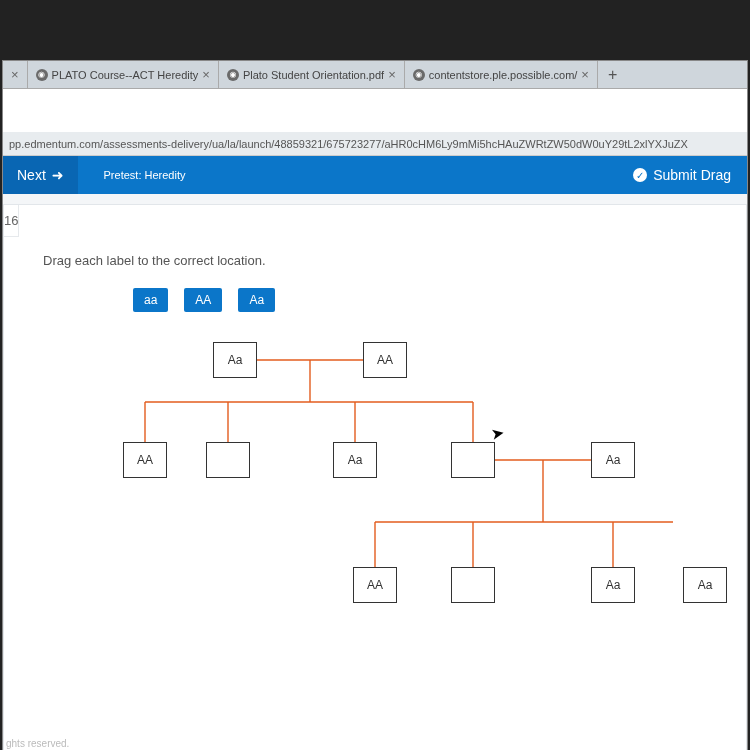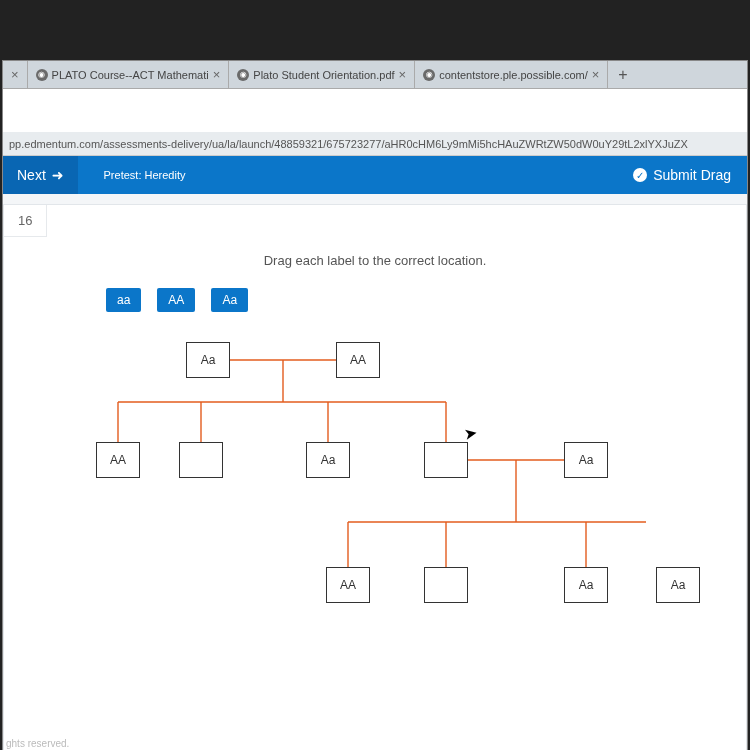--- a/index.html
+++ b/index.html
@@ -109,27 +109,27 @@
       height: calc(100% - 90px);
     }
     .question-card {
       background: #fff;
       border: 1px solid #e2e6ea;
       margin: 0;
       height: 100%;
     }
     .q-number {
       border-bottom: 1px solid #e6e9ec;
-      padding: 8px 14px;
+      padding: 8px 0;
       font-size: 13px;
       color: #666;
       display: inline-block;
       border-right: 1px solid #e6e9ec;
     }
-    .q-body { padding: 16px 12px; text-align: center; }
+    .q-body { padding: 16px 39px; }
     .q-text { font-size: 13px; color: #555; margin-bottom: 14px; }
     .drag-labels {
       display: flex;
       gap: 16px;
       padding: 6px 0 0 90px;
       margin-bottom: 20px;
     }
     .drag-chip {
       background: #0b76c9;
       color: #fff;
@@ -186,21 +186,21 @@
 
 <div class="monitor-frame">
   <div class="browser-window">
 
     <div class="tab-bar">
       <div class="tab">
         <span class="tab-close">×</span>
       </div>
       <div class="tab">
         <span class="tab-icon">◉</span>
-        <span>PLATO Course--ACT Mathemati</span>
+        <span>PLATO Course--ACT Heredity</span>
         <span class="tab-close">×</span>
       </div>
       <div class="tab">
         <span class="tab-icon">◉</span>
         <span>Plato Student Orientation.pdf</span>
         <span class="tab-close">×</span>
       </div>
       <div class="tab">
         <span class="tab-icon">◉</span>
         <span>contentstore.ple.possible.com/</span>

